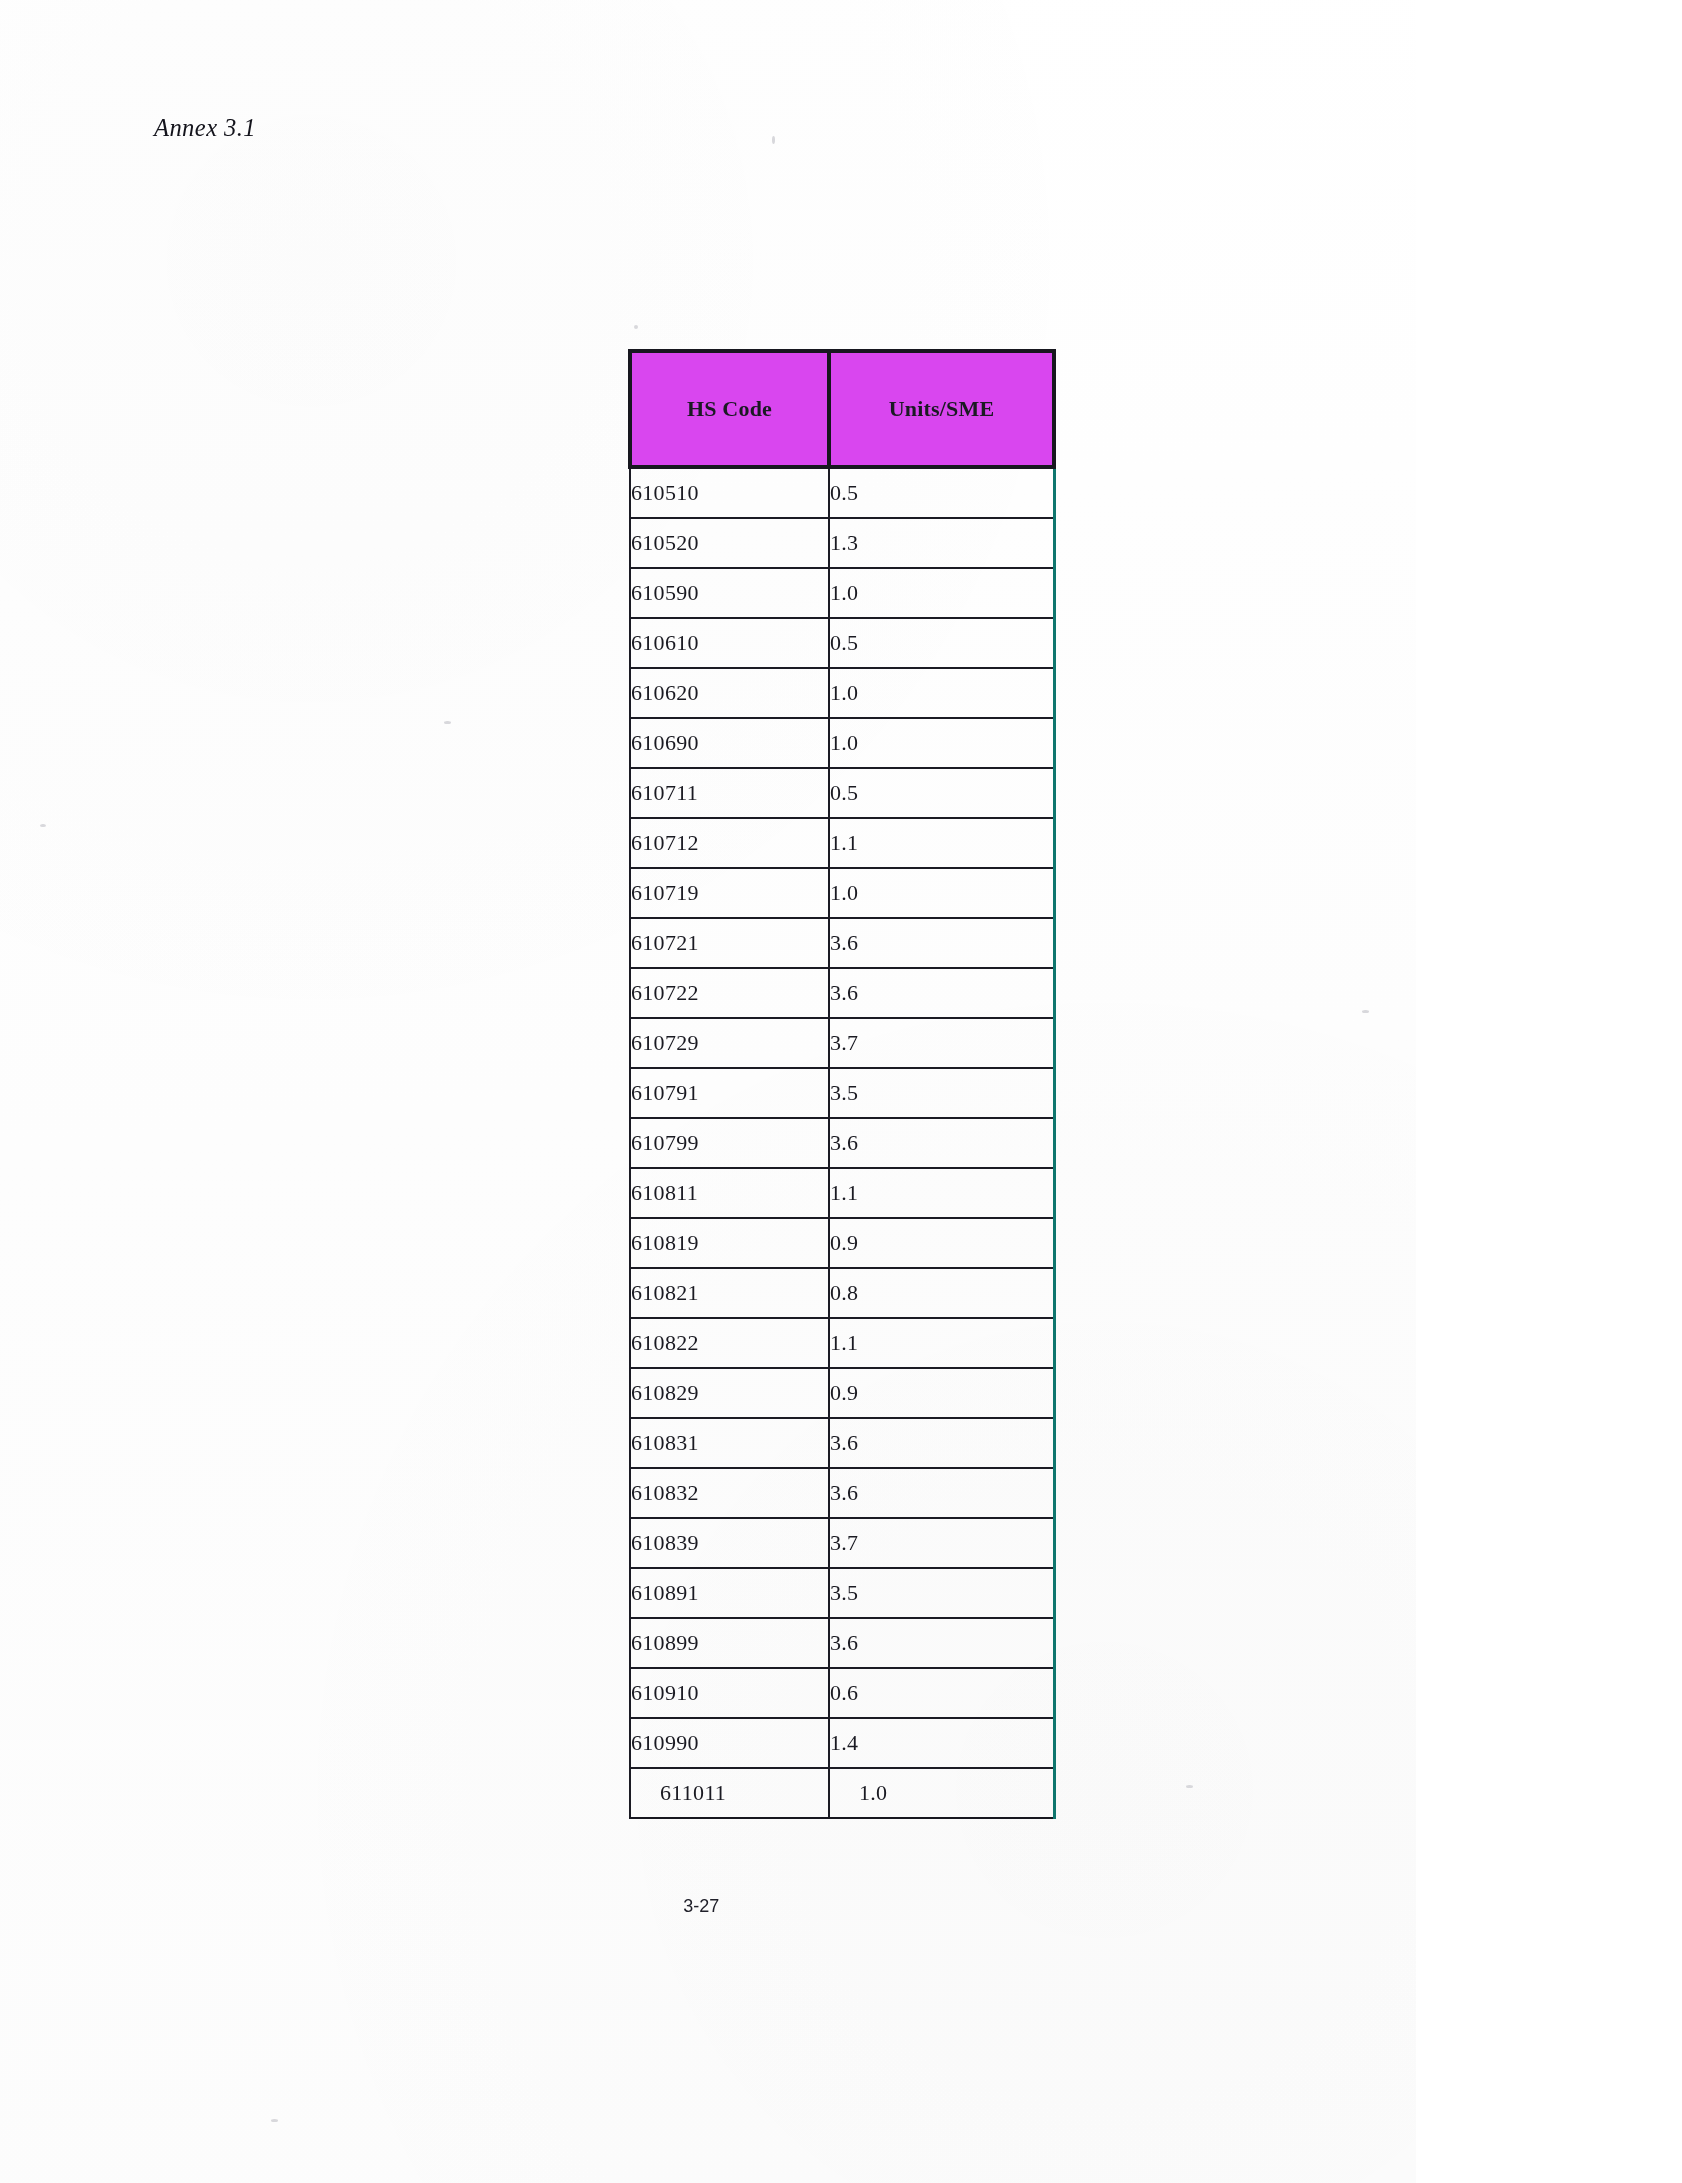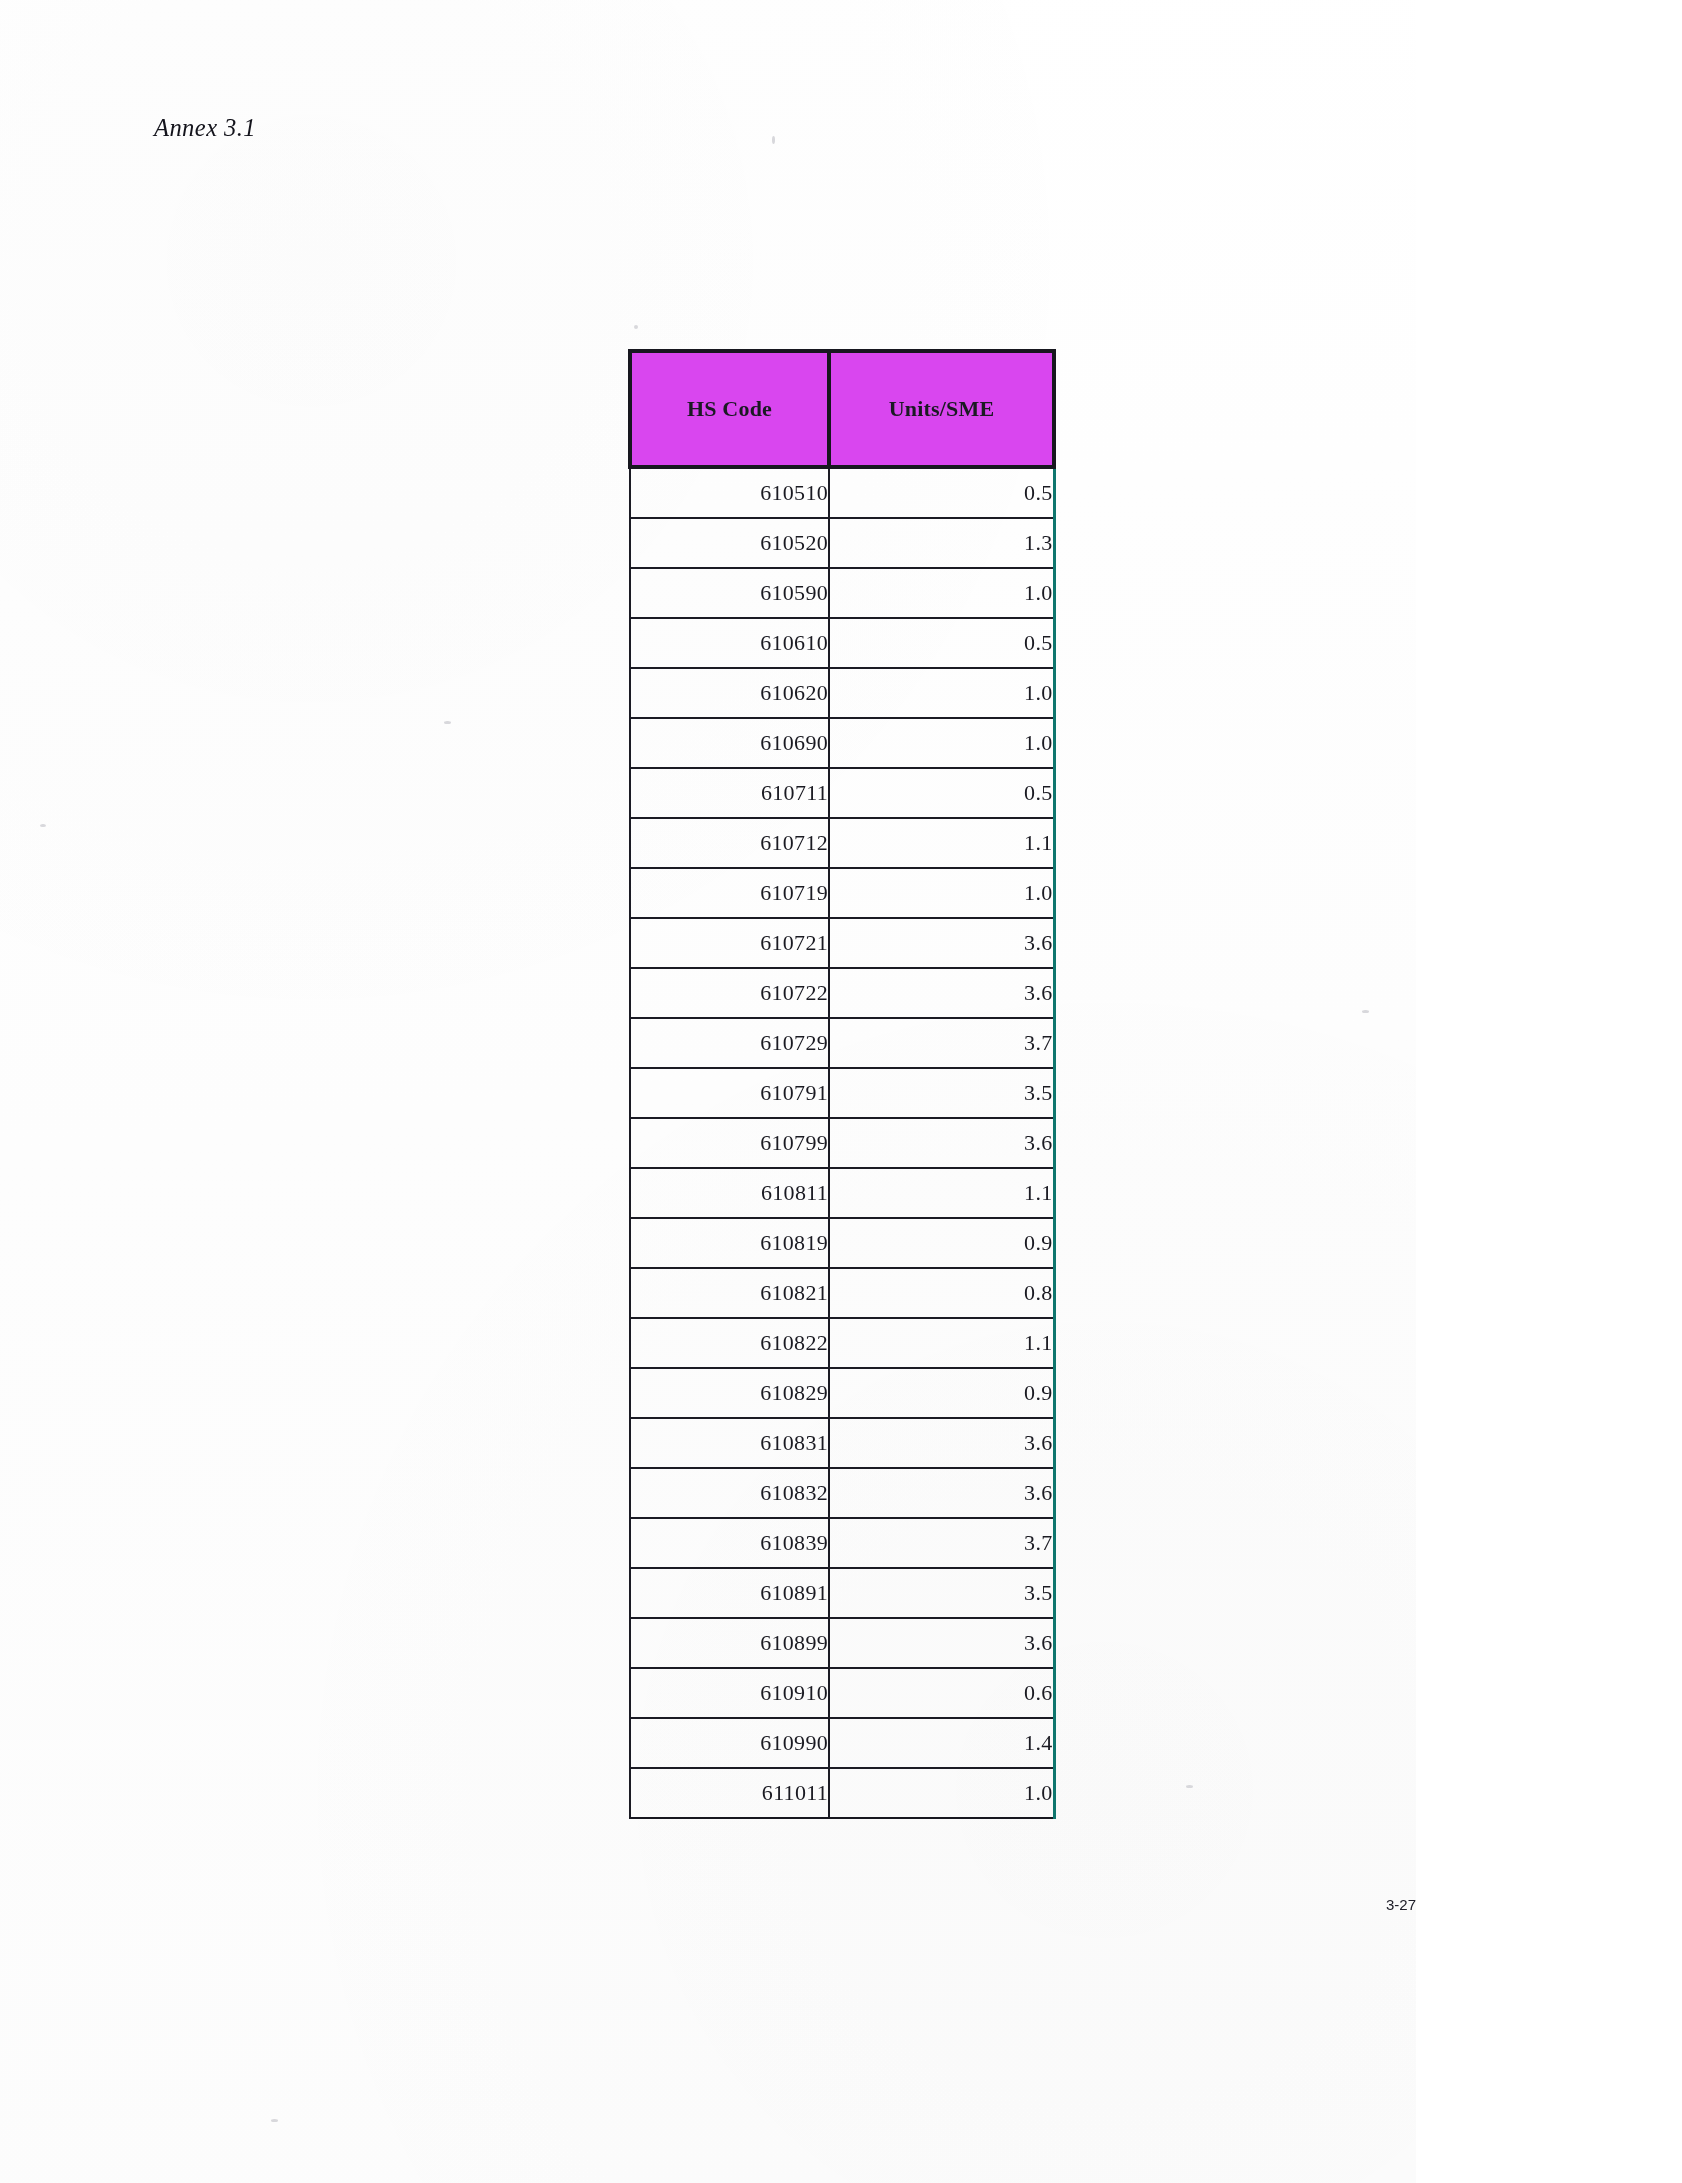--- a/index.html
+++ b/index.html
@@ -78,44 +78,44 @@
   }
   table.hs-table thead th.divider {
     border-right: 3.3px solid #17171f;
   }
 
   table.hs-table tbody td {
     height: 48px;
     border-bottom: 2px solid #1b1b24;
     border-left: 2px solid #1b1b24;
     font-size: 22px;
-    text-align: right;
+    text-align: left;
     vertical-align: middle;
     letter-spacing: 0.3px;
     padding: 0;
     background: transparent;
   }
   table.hs-table tbody td.units {
     border-right: 3px solid #0f766e;
     border-left: 2px solid #1b1b24;
   }
   table.hs-table tbody tr:last-child td {
     border-bottom: 2.7px solid #17171f;
     padding-left: 29px;
   }
 
   
   #page-number {
     position: absolute;
     left: 0;
     right: 0;
     top: 1896px;
-    text-align: right;
+    text-align: center;
     font-family: "Liberation Sans", "DejaVu Sans", sans-serif;
-    font-size: 15px;
+    font-size: 18px;
     color: #20202a;
   }
   #page-number .pn-inner {
     display: inline-block;
     margin-left: -13.3px;
   }
 
   
   .hole-mark {
     position: absolute;

